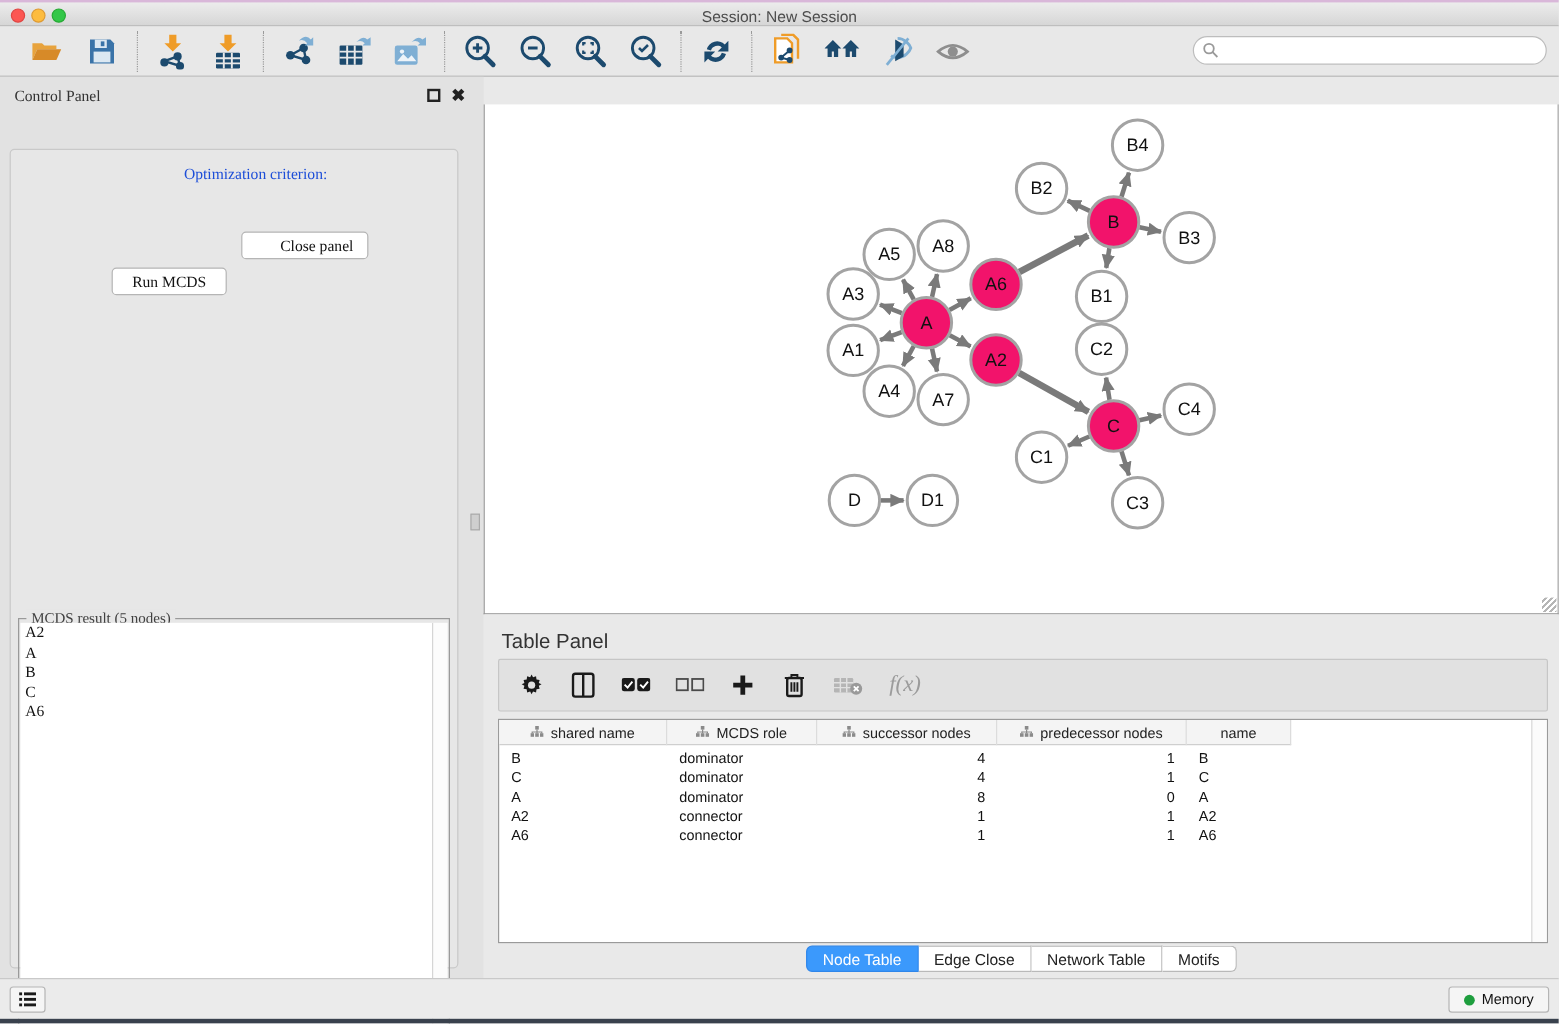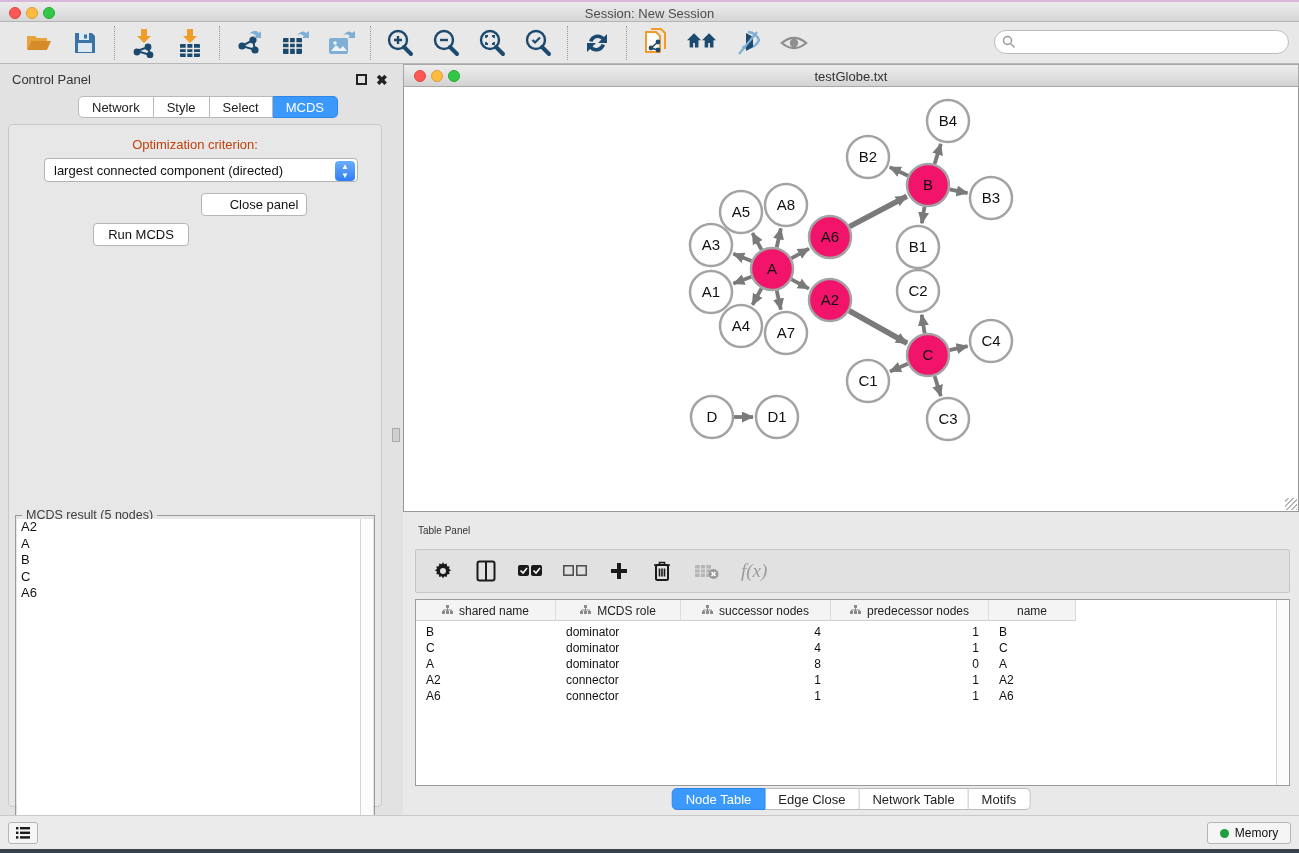--- a/index.html
+++ b/index.html
@@ -21,33 +21,33 @@
     display:flex; align-items:center; padding-left:10px; }
   .tb-group { display:flex; align-items:center; gap:16px; padding:0 14px; height:34px; }
   .tb-sep { width:1px; height:34px; border-left:1px dotted #9a9a9a; }
   .tb-btn { width:30px; height:30px; display:flex; align-items:center; justify-content:center; cursor:pointer; }
   #search-wrap { position:absolute; right:10px; top:8px; }
   #search-input { width:295px; height:24px; border:1px solid #bdbdbd; border-radius:12px; background:#fff;
     padding-left:26px; font-size:13px; color:#333; outline:none; }
   #search-icon { position:absolute; left:8px; top:5px; }
 
   
-  #control-panel { left:0; top:64px; width:390px; height:751px; background:#e2e2e2; }
+  #control-panel { left:0; top:64px; width:390px; height:751px; background:#e2e2e2;font-family:Liberation Serif, serif; }
   #cp-title { position:absolute; left:12px; top:8px; font-size:13px; color:#333; }
   .win-float { position:absolute; width:11px; height:11px; border:2px solid #222; background:transparent; }
   .win-close { position:absolute; font-size:14px; font-weight:bold; color:#222; line-height:11px; }
   #cp-tabs { position:absolute; left:78px; top:32px; display:flex; }
   .seg-tab { height:22px; padding:0 13px; background:#fff; border:1px solid #b9b9b9; border-left:none;
     font-size:13px; color:#222; display:flex; align-items:center; cursor:pointer; }
   .seg-tab:first-child { border-left:1px solid #b9b9b9; border-radius:5px 0 0 5px; }
   .seg-tab:last-child { border-radius:0 5px 5px 0; }
   .seg-tab.active { background:#3b99fc; border-color:#2f86ea; color:#fff; }
   #cp-inner { position:absolute; left:8px; top:60px; width:374px; height:683px; background:#e7e7e7;
     border:1px solid #c9c9c9; border-radius:4px; }
-  #opt-label { position:absolute; left:0; top:12px; width:100%; text-align:center; font-size:13px; color:#c2410c; }
+  #opt-label { position:absolute; left:18px; top:12px; width:100%; text-align:center; font-size:13px; color:#1d4ed8; }
   #criterion-select { position:absolute; left:35px; top:33px; width:314px; height:24px; background:#fff;
     border:1px solid #b3b3b3; border-radius:4px; font-size:13px; color:#111; display:flex; align-items:center;
     padding-left:9px; cursor:pointer; }
   #criterion-stepper { position:absolute; right:2px; top:2px; width:20px; height:20px; border-radius:4px;
     background:linear-gradient(#6caefc,#2e7ff5); color:#fff; font-size:8px; line-height:9px; text-align:center;
     display:flex; flex-direction:column; justify-content:center; }
   .cp-btn { position:absolute; top:68px; height:23px; background:#fff; border:1px solid #b5b5b5; border-radius:4px;
     font-size:13px; color:#111; display:flex; align-items:center; justify-content:center; cursor:pointer; }
   #run-btn { left:84px; width:96px;margin-top:30px; }
   #closepanel-btn { left:192px; width:106px;padding-left:20px; }
@@ -66,21 +66,21 @@
   #net-titlebar { position:absolute; left:0; top:0; width:896px; height:23px;
     background:linear-gradient(#ededed,#d3d3d3); border:1px solid #a8a8a8; }
   #net-titlebar .title { position:absolute; width:100%; text-align:center; top:4px; font-size:13px; color:#333; }
   #net-canvas { position:absolute; left:0; top:23px; width:896px; height:425px; background:#fff;
     border:1px solid #989898; border-top:none; }
   #net-resize-grip { position:absolute; right:1px; bottom:1px; width:12px; height:12px;
     background:repeating-linear-gradient(135deg,#fff 0 2px,#b5b5b5 2px 3.5px); cursor:nwse-resize; }
 
   
   #table-panel { left:403px; top:512px; width:896px; height:303px; background:#e9e9e9; }
-  #tp-title { position:absolute; left:15px; top:13px; font-size:10px; color:#333; }
+  #tp-title { position:absolute; left:15px; top:13px; font-size:17px; color:#333; }
   #tp-toolbar { position:absolute; left:12px; top:37px; width:875px; height:44px; background:#e1e1e1;
     border:1px solid #c6c6c6; border-radius:2px; display:flex; align-items:center; gap:21px; padding-left:16px; }
   .tpt-btn { display:flex; align-items:center; justify-content:center; cursor:pointer; min-width:22px; height:26px; }
   #fx-label { font-family:"Liberation Serif", serif; font-style:italic; font-size:19px; color:#9b9b9b; }
   #node-table { position:absolute; left:12px; top:87px; width:875px; height:187px; background:#fff; border:1px solid #9a9a9a; overflow:hidden;padding-left:44px; }
   #nt-header { position:absolute; left:0; top:0; height:21px; display:flex; background:#f4f4f4; border-bottom:1px solid #cfcfcf; }
   .nt-hcell { height:21px; display:flex; align-items:center; justify-content:center; gap:6px;
     font-size:12px; color:#222; border-right:1px solid #dcdcdc; cursor:pointer; }
   .nt-row { position:absolute; left:0; height:16px; display:flex; cursor:default; }
   .nt-cell { font-size:12px; color:#111; height:16px; line-height:16px; padding:0 10px; overflow:hidden; white-space:nowrap; }
@@ -265,35 +265,22 @@
           <path d="M8.5 8.5 l4 4" stroke="#9a9a9a" stroke-width="1.5"></path>
         </svg>
     </span>
   </div>
 </div>
 
 <div id="control-panel" class="abs">
   <span id="cp-title">Control Panel</span>
   <span class="win-float" style="left:356px; top:10px;"></span>
   <span class="win-close" style="left:376px; top:11px;">✖</span>
-  <div id="cp-tabs">
-      <div class="seg-tab">Network</div>
-      <div class="seg-tab">Style</div>
-      <div class="seg-tab">Select</div>
-      <div class="seg-tab active">MCDS</div>
-    </div>
   <div id="cp-inner">
     <div id="opt-label">Optimization criterion:</div>
-    <div id="criterion-select">
-      <span>largest connected component (directed)</span>
-      <span id="criterion-stepper">
-          <span>▲</span>
-          <span>▼</span>
-        </span>
-    </div>
     <div id="run-btn" class="cp-btn">Run MCDS</div>
     <div id="closepanel-btn" class="cp-btn">Close panel</div>
     <div id="mcds-fieldset">
       <span id="mcds-legend">MCDS result (5 nodes)</span>
       <div id="mcds-list">
           <div class="mcds-item">A2</div>
           <div class="mcds-item">A</div>
           <div class="mcds-item">B</div>
           <div class="mcds-item">C</div>
           <div class="mcds-item">A6</div>
@@ -301,26 +288,20 @@
       <div id="mcds-scroll"></div>
     </div>
   </div>
 </div>
 
 <div id="v-splitter" class="abs">
   <span class="split-handle" style="left:2px; top:364px; width:8px; height:14px;"></span>
 </div>
 
 <div id="net-window" class="abs">
-  <div id="net-titlebar">
-    <span class="tl-dot tl-red" style="left:10px; top:5px;"></span>
-    <span class="tl-dot tl-yellow" style="left:27px; top:5px;"></span>
-    <span class="tl-dot tl-green" style="left:44px; top:5px;"></span>
-    <span class="title">testGlobe.txt</span>
-  </div>
   <div id="net-canvas">
     <svg id="graph-svg" width="894" height="423">
       <defs>
         <marker id="arrow" markerWidth="14" markerHeight="12" refX="11" refY="5.5" orient="auto" markerUnits="userSpaceOnUse">
           <path d="M0,0 L12,5.5 L0,11 Z" fill="#7a7a7a"></path>
         </marker>
       </defs>
       <g id="edges-layer">
           <line x1="357.48901716798036" y1="162.67335414757676" x2="348.4665267258396" y2="146.08361365718898" stroke="#7a7a7a" stroke-width="3.8" marker-end="url(#arrow)"></line>
           <line x1="372.7013313337195" y1="160.50819961728223" x2="376.87127490866965" y2="141.4456004175103" stroke="#7a7a7a" stroke-width="3.8" marker-end="url(#arrow)"></line>

